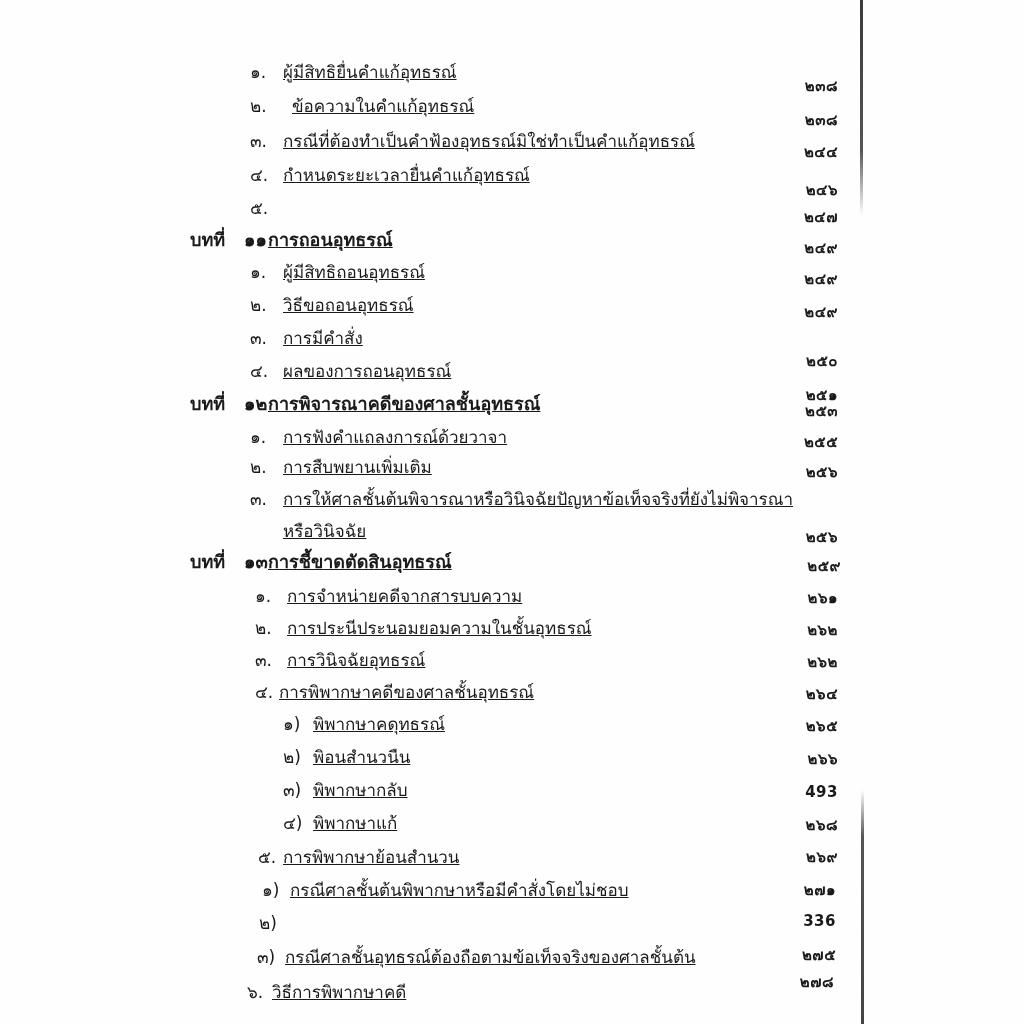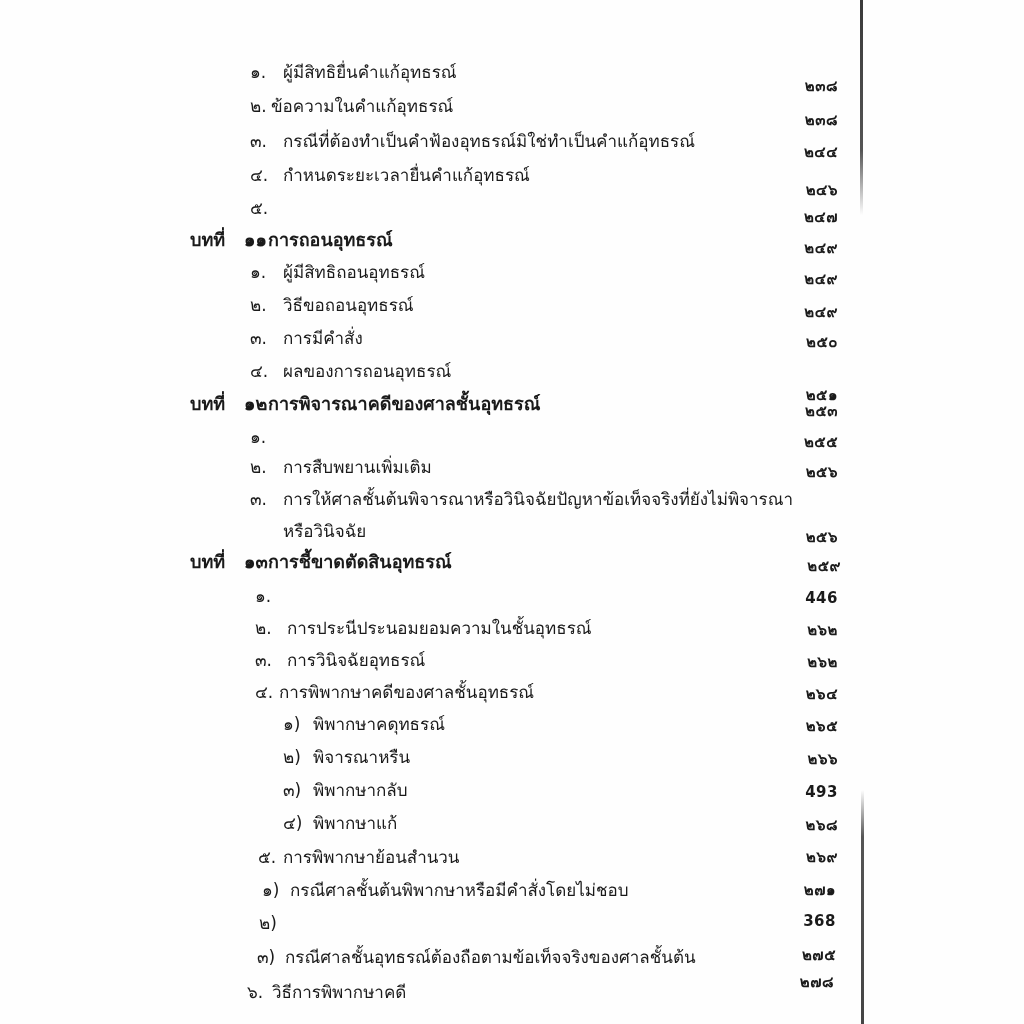--- a/index.html
+++ b/index.html
@@ -14,21 +14,21 @@
     position:absolute; width:3px; background:linear-gradient(#444,#555);
   }
   .edge-top { left:860px; top:0; height:215px;
     background:linear-gradient(to bottom,#3a3a3a 0%,#555 70%,rgba(120,120,120,0) 100%); }
   .edge-bottom { left:861px; top:790px; height:234px;
     background:linear-gradient(to bottom,rgba(120,120,120,0) 0%,#555 20%,#444 100%); }
   .row { position:absolute; left:0; width:1024px; height:30px; }
   .marker, .text, .chapter-label, .chapter-num, .page-num {
     position:absolute; top:0; line-height:30px; white-space:nowrap;
   }
-  .text { font-size:17px; }
+  .text { font-size:17px;text-decoration:underline; }
   .marker { font-size:17px; }
   .chapter .chapter-label, .chapter .chapter-num, .chapter .text {
     font-weight:bold; font-size:18px;
   }
   .page-num { right:186px; font-size:15px; font-weight:bold; letter-spacing:0.5px; top:6px; }
 </style>
 </head>
 <body>
 
 <div class="page">
@@ -36,21 +36,21 @@
   <div class="edge-line edge-bottom"></div>
 
   <div class="row" style="top:57px">
     <span class="marker" style="left:250px">๑.</span>
     <span class="text" style="left:283px">ผู้มีสิทธิยื่นคำแก้อุทธรณ์</span>
     <span class="page-num" style="top:14px">๒๓๘</span>
   </div>
 
   <div class="row" style="top:91px">
     <span class="marker" style="left:250px">๒.</span>
-    <span class="text" style="left:271px">ข้อความในคำแก้อุทธรณ์</span>
+    <span class="text" style="left:292px">ข้อความในคำแก้อุทธรณ์</span>
     <span class="page-num" style="top:14px">๒๓๘</span>
   </div>
 
   <div class="row" style="top:126px">
     <span class="marker" style="left:250px">๓.</span>
     <span class="text" style="left:283px">กรณีที่ต้องทำเป็นคำฟ้องอุทธรณ์มิใช่ทำเป็นคำแก้อุทธรณ์</span>
     <span class="page-num" style="top:11px">๒๔๔</span>
   </div>
 
   <div class="row" style="top:160px">
@@ -79,38 +79,39 @@
 
   <div class="row" style="top:290px">
     <span class="marker" style="left:250px">๒.</span>
     <span class="text" style="left:283px">วิธีขอถอนอุทธรณ์</span>
     <span class="page-num" style="top:7px">๒๔๙</span>
   </div>
 
   <div class="row" style="top:323px">
     <span class="marker" style="left:250px">๓.</span>
     <span class="text" style="left:283px">การมีคำสั่ง</span>
-    <span class="page-num" style="top:4px">๒๕๐</span>
+    <span class="page-num" style="top:23px">๒๕๐</span>
   </div>
 
   <div class="row" style="top:356px">
     <span class="marker" style="left:250px">๔.</span>
     <span class="text" style="left:283px">ผลของการถอนอุทธรณ์</span>
     <span class="page-num" style="top:24px">๒๕๑</span>
   </div>
 
   <div class="row chapter" style="top:389px">
     <span class="chapter-label" style="left:190px">บทที่</span>
     <span class="chapter-num" style="left:244px">๑๒</span>
     <span class="text" style="left:268px">การพิจารณาคดีของศาลชั้นอุทธรณ์</span>
     <span class="page-num" style="top:7px">๒๕๓</span>
   </div>
 
   <div class="row" style="top:422px">
     <span class="marker" style="left:250px">๑.</span>
+    <span class="text" style="left:283px">การฟังคำแถลงการณ์ด้วยวาจา</span>
     <span class="page-num" style="top:5px">๒๕๕</span>
   </div>
 
   <div class="row" style="top:452px">
     <span class="marker" style="left:250px">๒.</span>
     <span class="text" style="left:283px">การสืบพยานเพิ่มเติม</span>
     <span class="page-num" style="top:5px">๒๕๖</span>
   </div>
 
   <div class="row" style="top:484px">
@@ -126,21 +127,22 @@
 
   <div class="row chapter" style="top:547px">
     <span class="chapter-label" style="left:190px">บทที่</span>
     <span class="chapter-num" style="left:244px">๑๓</span>
     <span class="text" style="left:268px">การชี้ขาดตัดสินอุทธรณ์</span>
     <span class="page-num" style="top:4px;right:183px">๒๕๙</span>
   </div>
 
   <div class="row" style="top:581px">
     <span class="marker" style="left:255px">๑.</span>
-    <span class="page-num" style="top:2px">446</span>
+    <span class="text" style="left:287px">การจำหน่ายคดีจากสารบบความ</span>
+    <span class="page-num" style="top:2px">๒๖๑</span>
   </div>
 
   <div class="row" style="top:613px">
     <span class="marker" style="left:255px">๒.</span>
     <span class="text" style="left:287px">การประนีประนอมยอมความในชั้นอุทธรณ์</span>
     <span class="page-num" style="top:2px">๒๖๒</span>
   </div>
 
   <div class="row" style="top:645px">
     <span class="marker" style="left:255px">๓.</span>
@@ -155,21 +157,21 @@
   </div>
 
   <div class="row" style="top:709px">
     <span class="marker" style="left:283px">๑)</span>
     <span class="text" style="left:313px">พิพากษาคดุทธรณ์</span>
     <span class="page-num" style="top:2px">๒๖๕</span>
   </div>
 
   <div class="row" style="top:742px">
     <span class="marker" style="left:283px">๒)</span>
-    <span class="text" style="left:313px">พิจารณาหรืน</span>
+    <span class="text" style="left:313px">พิอนสำนวนืน</span>
     <span class="page-num" style="top:2px">๒๖๖</span>
   </div>
 
   <div class="row" style="top:775px">
     <span class="marker" style="left:283px">๓)</span>
     <span class="text" style="left:313px">พิพากษากลับ</span>
     <span class="page-num" style="top:2px">493</span>
   </div>
 
   <div class="row" style="top:808px">
@@ -185,21 +187,21 @@
   </div>
 
   <div class="row" style="top:875px">
     <span class="marker" style="left:262px">๑)</span>
     <span class="text" style="left:290px">กรณีศาลชั้นต้นพิพากษาหรือมีคำสั่งโดยไม่ชอบ</span>
     <span class="page-num" style="top:0px;right:188px">๒๗๑</span>
   </div>
 
   <div class="row" style="top:908px">
     <span class="marker" style="left:259px">๒)</span>
-    <span class="page-num" style="top:-2px;right:188px">368</span>
+    <span class="page-num" style="top:-2px;right:188px">336</span>
   </div>
 
   <div class="row" style="top:942px">
     <span class="marker" style="left:257px">๓)</span>
     <span class="text" style="left:285px">กรณีศาลชั้นอุทธรณ์ต้องถือตามข้อเท็จจริงของศาลชั้นต้น</span>
     <span class="page-num" style="top:-2px;right:188px">๒๗๕</span>
   </div>
 
   <div class="row" style="top:977px">
     <span class="marker" style="left:247px">๖.</span>

